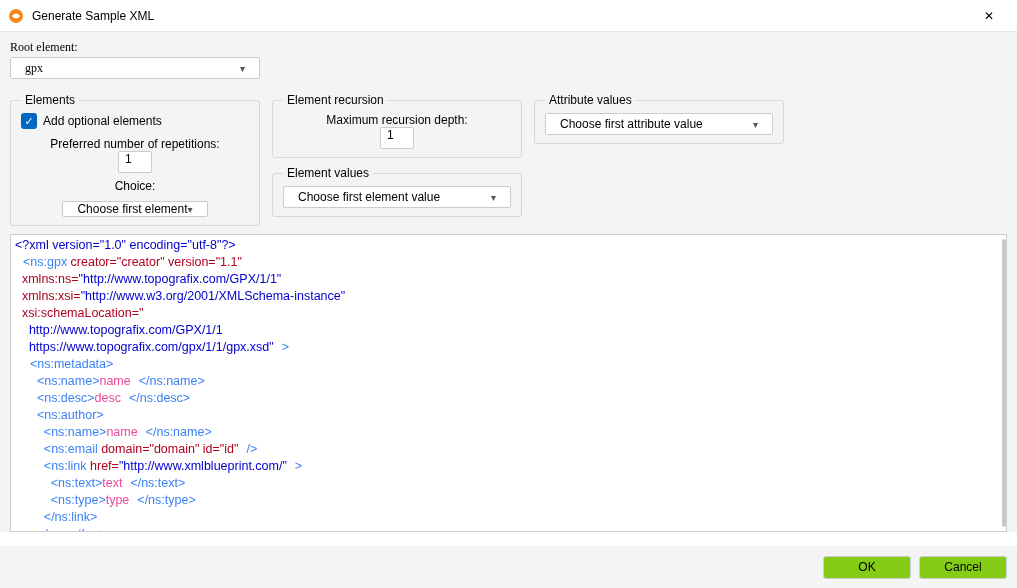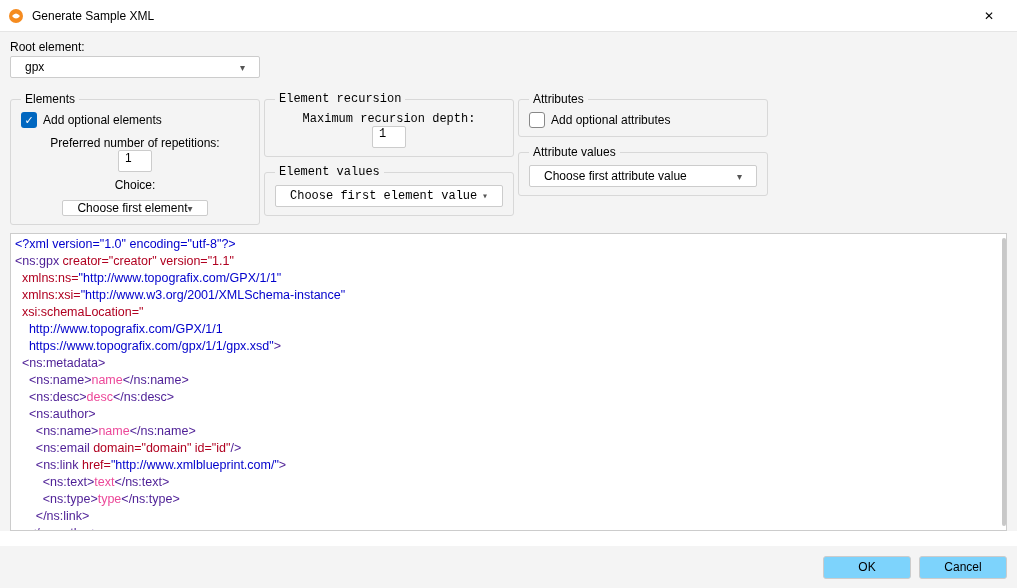--- a/index.html
+++ b/index.html
@@ -56,34 +56,34 @@
   .combo .chev { font-size: 10px; color:#555; }
   .textinput {
     border: 1px solid #ccc;
     background: #fff;
     height: 22px;
     padding: 0 6px;
     border-radius: 2px;
   }
   .groups-row {
     display: flex;
-    gap: 4px;
+    gap: 12px;
     margin-bottom: 8px;
     align-items:flex-start;
   }
   fieldset {
     border: 1px solid #d8d8d8;
     border-radius: 3px;
     padding: 6px 10px 8px 10px;
     margin: 0;
     background: #f4f4f4;
   }
   legend { padding: 0 4px; font-size: 12px; }
   .col1 { width: 250px; }
-  .col2 { width: 250px; display:flex; flex-direction:column; gap:8px;font-family:Liberation Mono, monospace; }
+  .col2 { width: 250px; display:flex; flex-direction:column; gap:8px; }
   .col3 { width: 250px; display:flex; flex-direction:column; gap:8px; }
   .chk-row { display:flex; align-items:center; gap:6px; margin-bottom: 8px; }
   .chk {
     width:16px; height:16px; border-radius:3px; display:flex; align-items:center; justify-content:center;
   }
   .chk.checked { background:#0067c0; color:#fff; }
   .chk.unchecked { background:#fff; border:1px solid #888; }
   .num-input-row { display:flex; align-items:center; justify-content:space-between;flex-direction:column; }
   .numinput { width:34px; text-align:left; }
   .choice-row { display:flex; align-items:center; gap:8px; margin-top:2px;flex-direction:column;}
@@ -97,36 +97,36 @@
     position:relative;
     font-family: "Segoe UI", sans-serif;
     font-size: 12.5px;
     line-height: 17px;
     padding: 2px 4px;
     white-space: pre;
   }
   .sb { position:absolute; right:0; top:4px; bottom:4px; width:4px; background:#c8c8c8; border-radius:2px;}
   .t-blue { color:#0000cc; }
   .t-red  { color:#b00020; }
-  .t-darkred { color:#4c1d95; }
+  .t-darkred { color:#3b82f6;margin-left:8px; }
   .t-black { color:#ec4899; }
   .footer {
     position:absolute;
     bottom:0; left:0; right:0;
     height: 42px;
     display:flex;
     justify-content:flex-end;
     align-items:center;
     gap:8px;
     padding: 0 10px;
     background:#f4f4f4;
   }
   .btn {
     border:1px solid #ccc;
-    background:#7dd3fc;
+    background:#84cc16;
     border-radius:3px;
     width: 88px;
     height: 23px;
     display:flex; align-items:center; justify-content:center;
     cursor:pointer;
   }
 </style>
 </head>
 <body>
 
@@ -139,21 +139,21 @@
   </span>
   <span class="title">Generate Sample XML</span>
   <div class="close">
     <span>✕</span>
   </div>
 </div>
 
 <div class="content">
 
   <div class="row-top">
-    <div class="field-col" style="width:250px;">
+    <div class="field-col" style="width:250px;font-family:Liberation Serif, serif;">
       <span class="field-label">Root element:</span>
       <div class="combo">
         <span>gpx</span>
         <span class="chev">▾</span>
       </div>
     </div>
   </div>
 
   <div class="groups-row">
 
@@ -193,27 +193,20 @@
       <fieldset>
         <legend>Element values</legend>
         <div class="combo">
           <span>Choose first element value</span>
           <span class="chev">▾</span>
         </div>
       </fieldset>
     </div>
 
     <div class="col3">
-      <fieldset>
-        <legend>Attributes</legend>
-        <div class="chk-row" style="margin-bottom:0;">
-          <div class="chk unchecked"></div>
-          <span>Add optional attributes</span>
-        </div>
-      </fieldset>
       <fieldset>
         <legend>Attribute values</legend>
         <div class="combo">
           <span>Choose first attribute value</span>
           <span class="chev">▾</span>
         </div>
       </fieldset>
     </div>
 
   </div>

